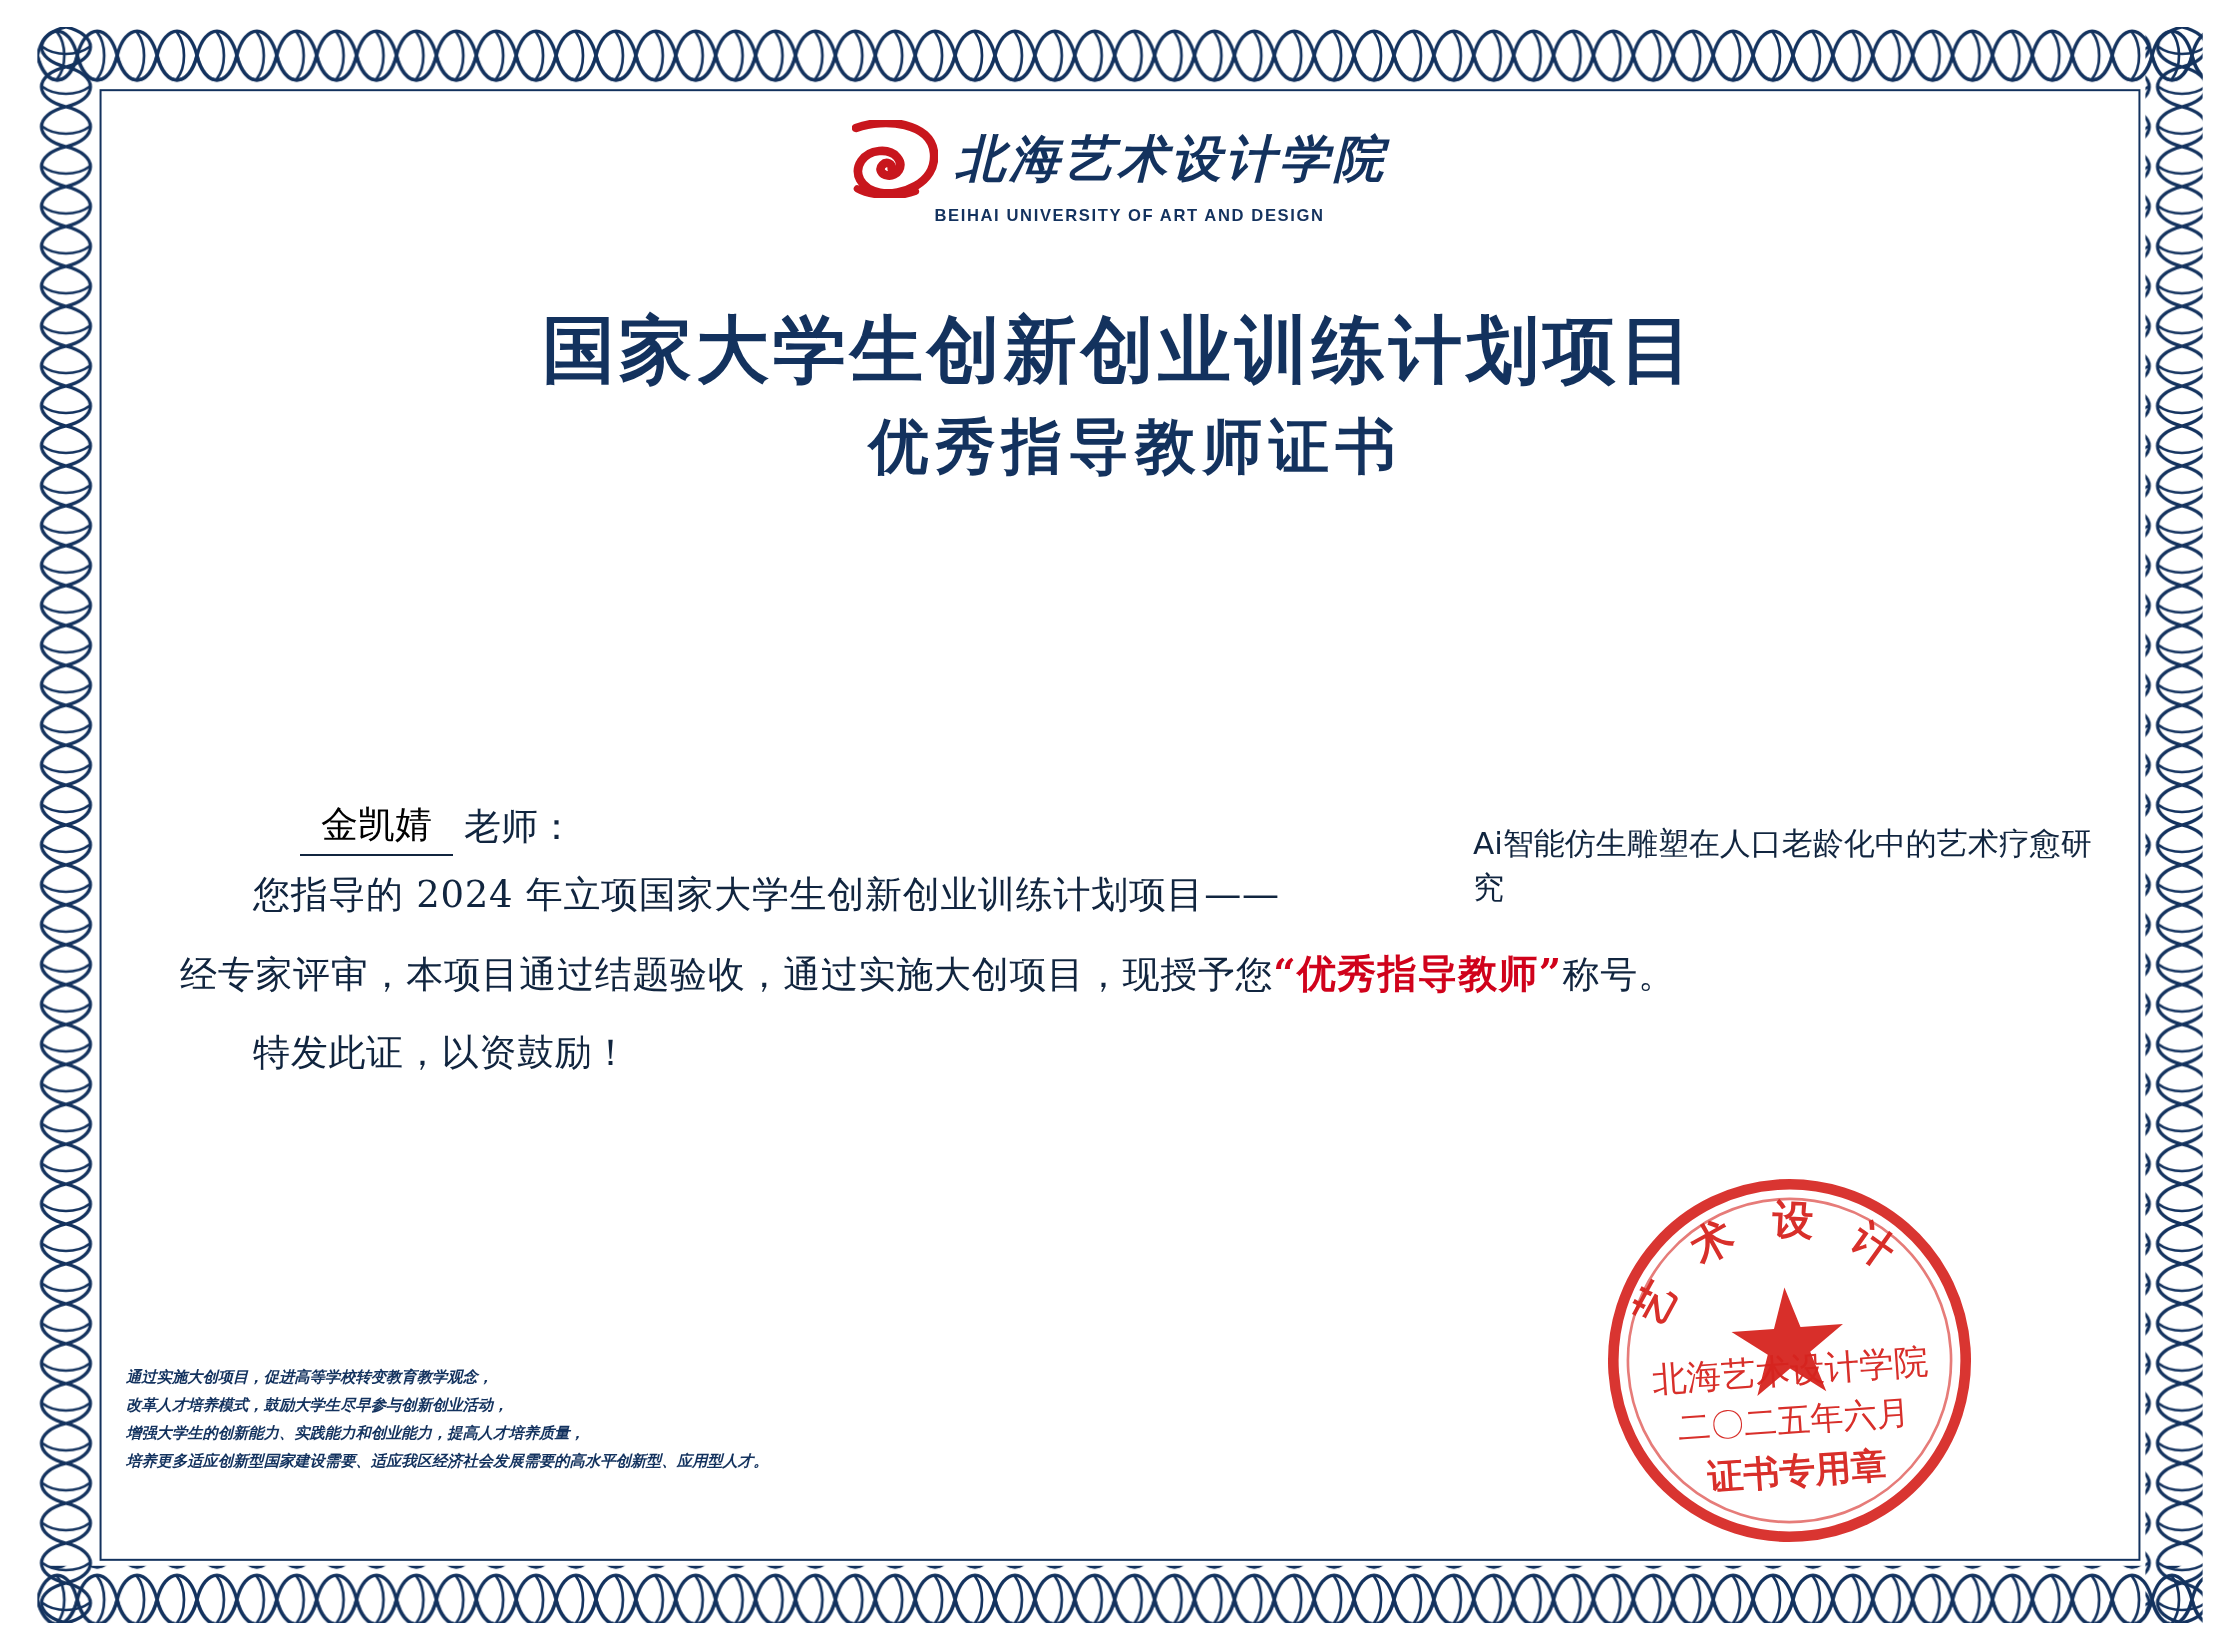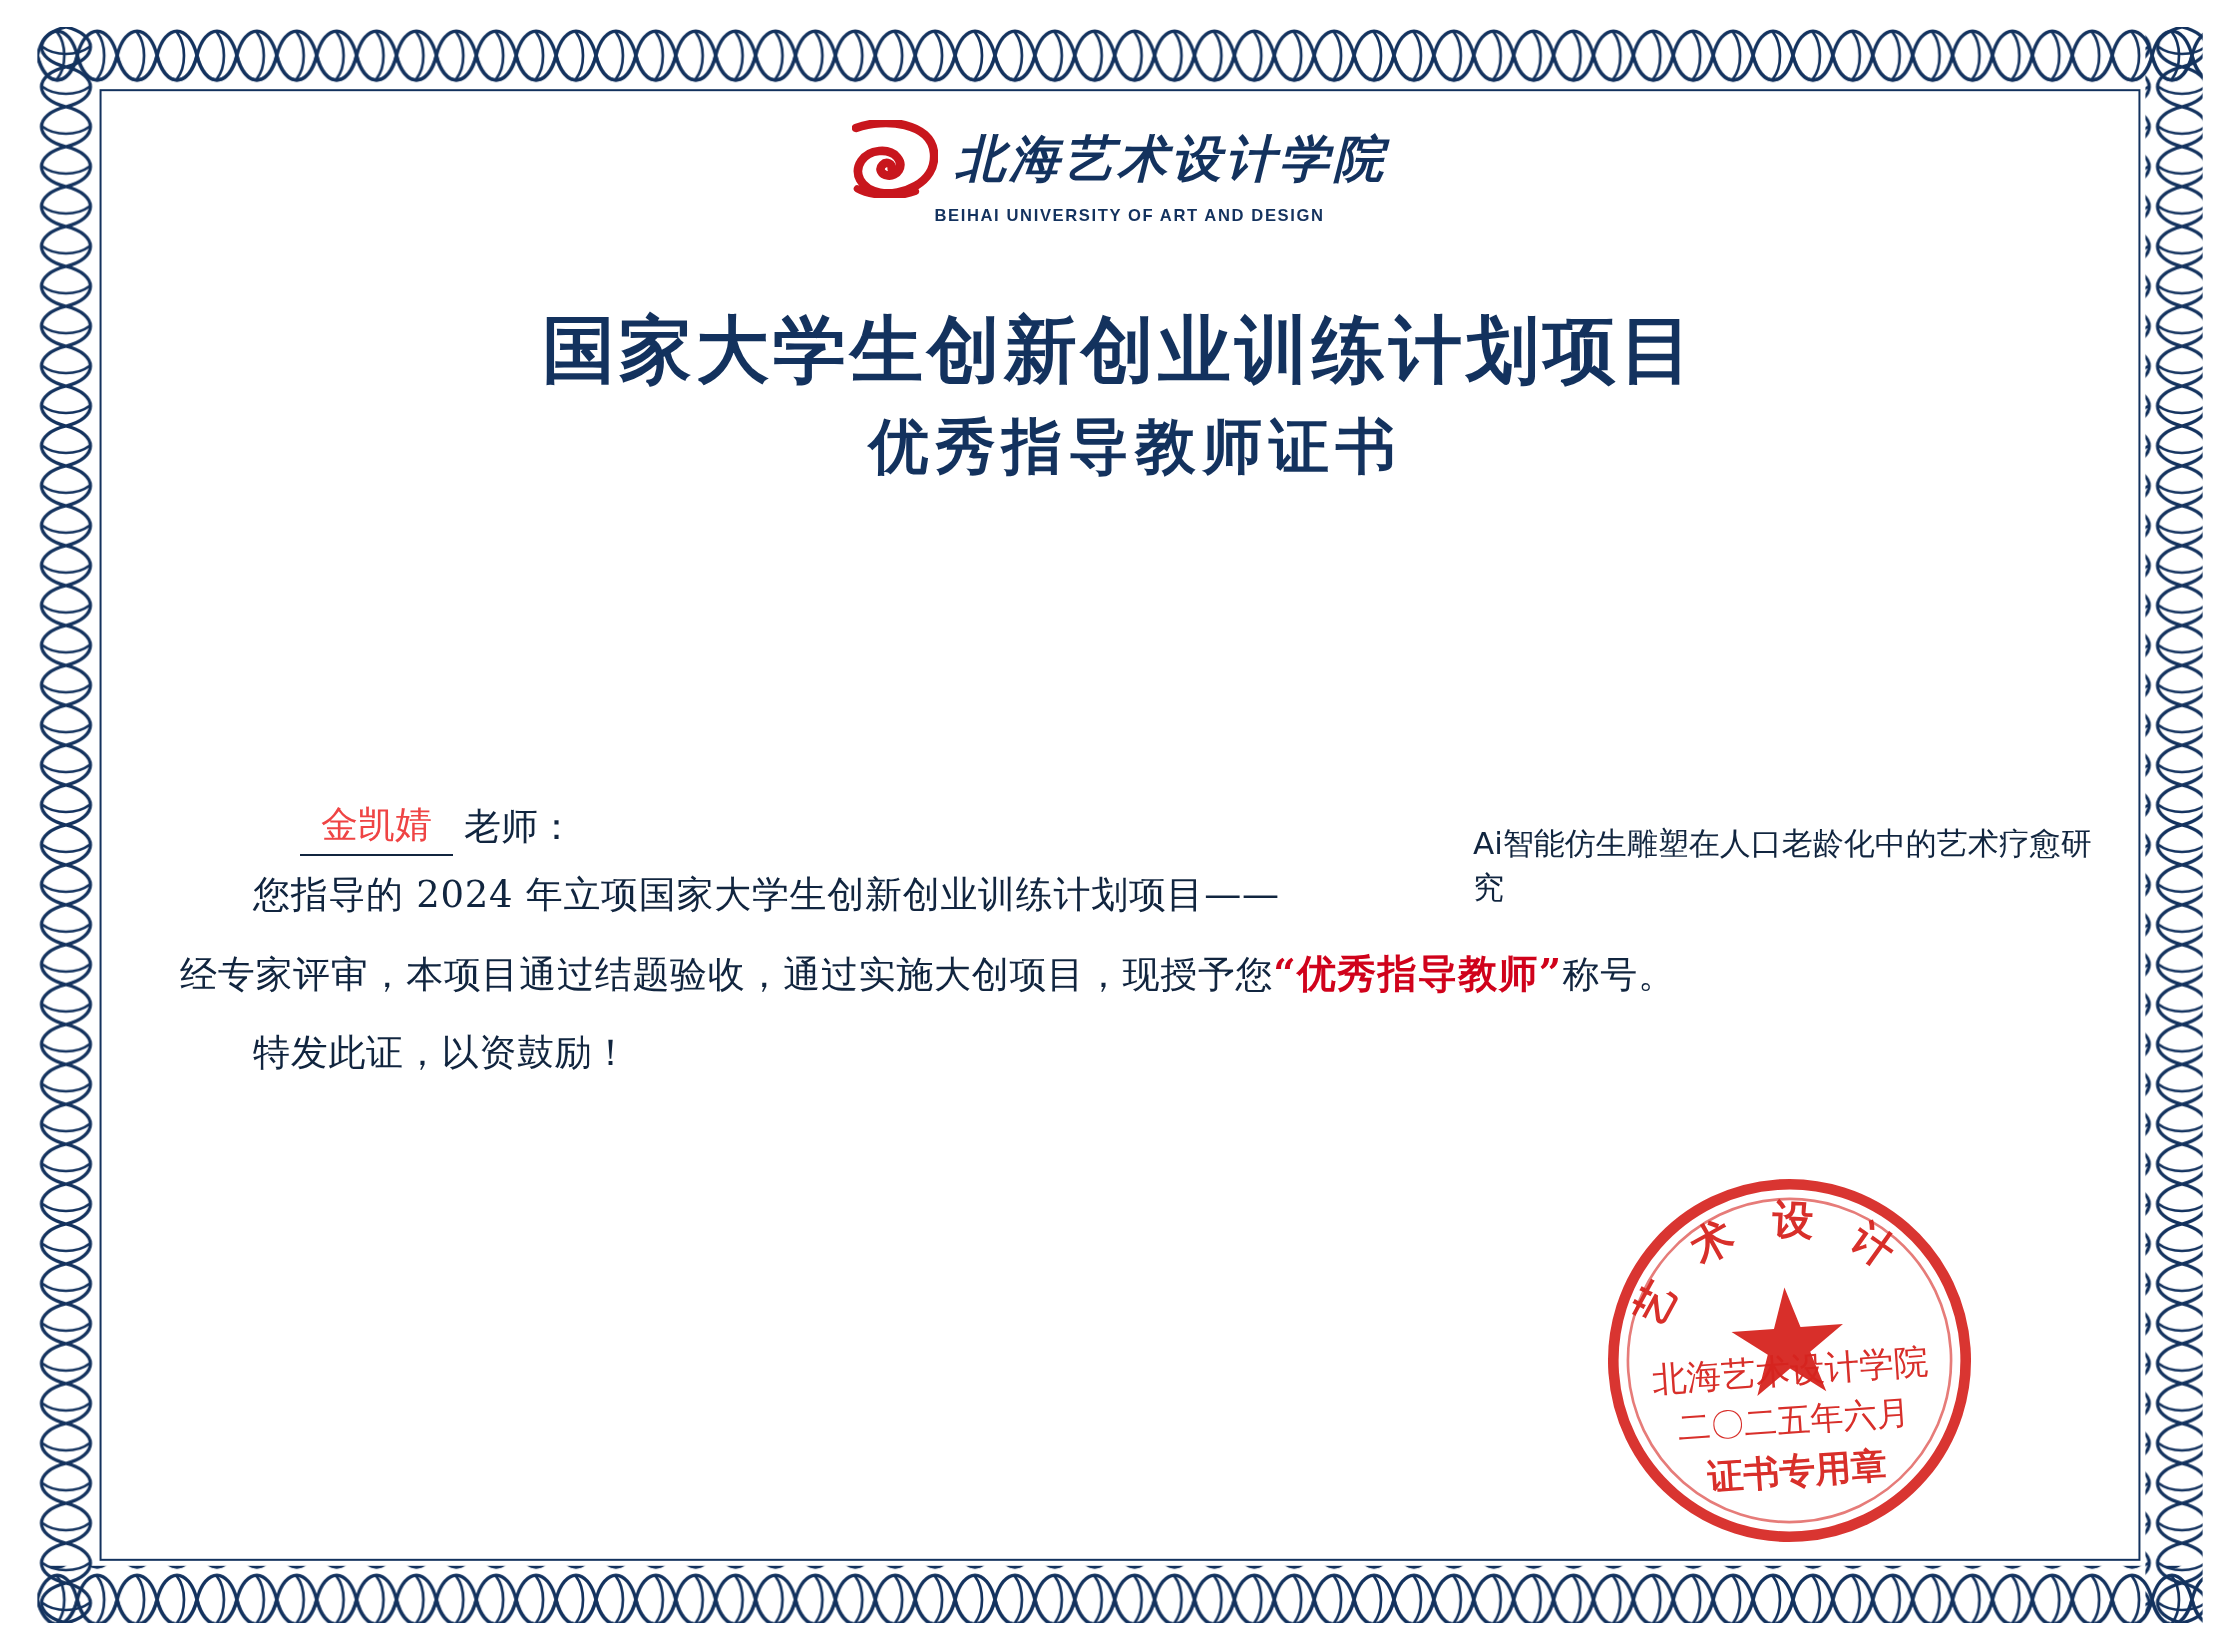--- a/index.html
+++ b/index.html
@@ -127,21 +127,21 @@
     height: 78px;
     padding-left: 120px;
   }
   .recipient {
     display: inline-block;
     min-width: 153px;
     text-align: center;
     font-size: 37px;
     border-bottom: 2.7px solid #11253f;
     padding-bottom: 4px;
-    color: #ef4444;
+    color: #000000;
   }
   .name-suffix {
     margin-left: 11px;
     font-size: 37px;
     padding-bottom: 4px;
   }
   .indent {
     padding-left: 73px;
   }
   .para-2 {
@@ -250,20 +250,26 @@
 
     <div class="line para-2">
       <span>经专家评审，本项目通过结题验收，通过实施大创项目，现授予您</span><span class="honor">“优秀指导教师”</span><span>称号。</span>
     </div>
 
     <div class="line indent">特发此证，以资鼓励！</div>
   </div>
 
   <div class="project-title">Ai智能仿生雕塑在人口老龄化中的艺术疗愈研究</div>
 
+  <div class="footnote">
+    <div>通过实施大创项目，促进高等学校转变教育教学观念，</div>
+    <div>改革人才培养模式，鼓励大学生尽早参与创新创业活动，</div>
+    <div>增强大学生的创新能力、实践能力和创业能力，提高人才培养质量，</div>
+    <div>培养更多适应创新型国家建设需要、适应我区经济社会发展需要的高水平创新型、应用型人才。</div>
+  </div>
 
   <div class="seal">
     <svg width="379" height="379" viewBox="0 0 570 570" xmlns="http://www.w3.org/2000/svg">
       <defs>
         <path id="arcTop" d="M 80,300 A 205,205 0 0 1 490,300" fill="none"></path>
         <path id="arcTopInner" d="M 110,300 A 175,175 0 0 1 460,300" fill="none"></path>
       </defs>
       <circle cx="285" cy="285" r="265" fill="none" stroke="#d6241f" stroke-width="16" opacity="0.92"></circle>
       <circle cx="285" cy="285" r="243" fill="none" stroke="#d6241f" stroke-width="4" opacity="0.6"></circle>
 

